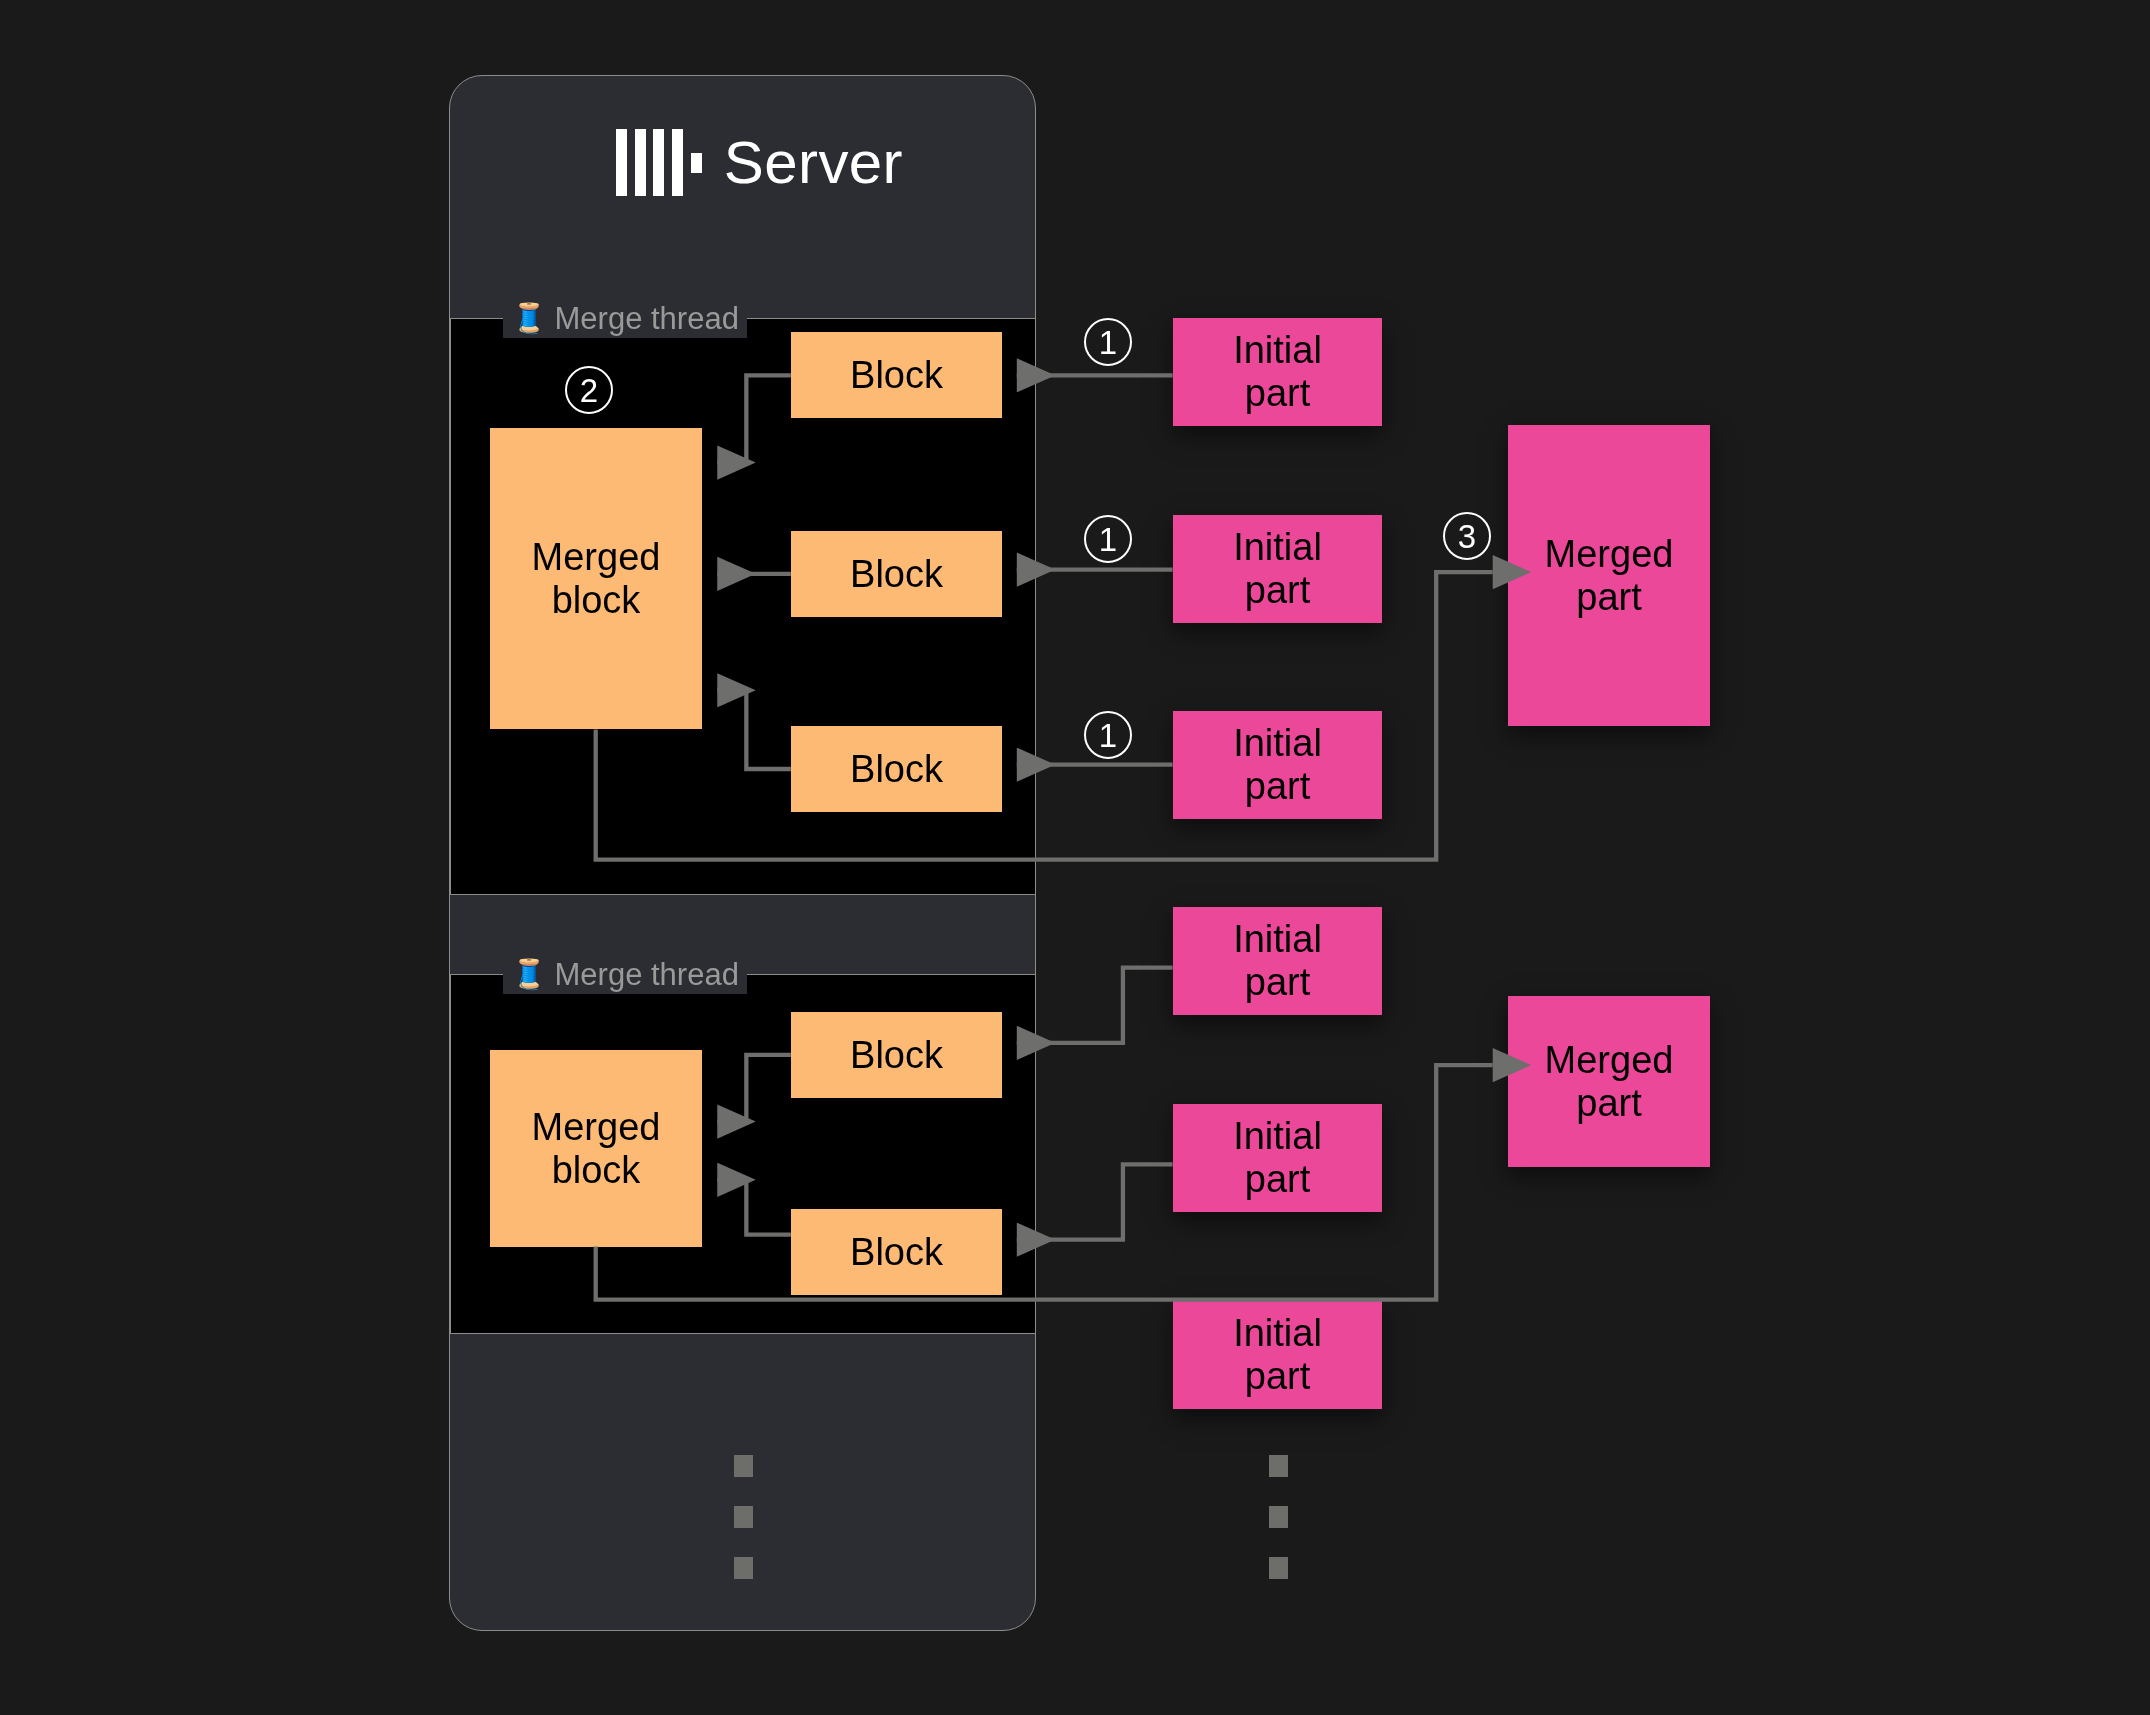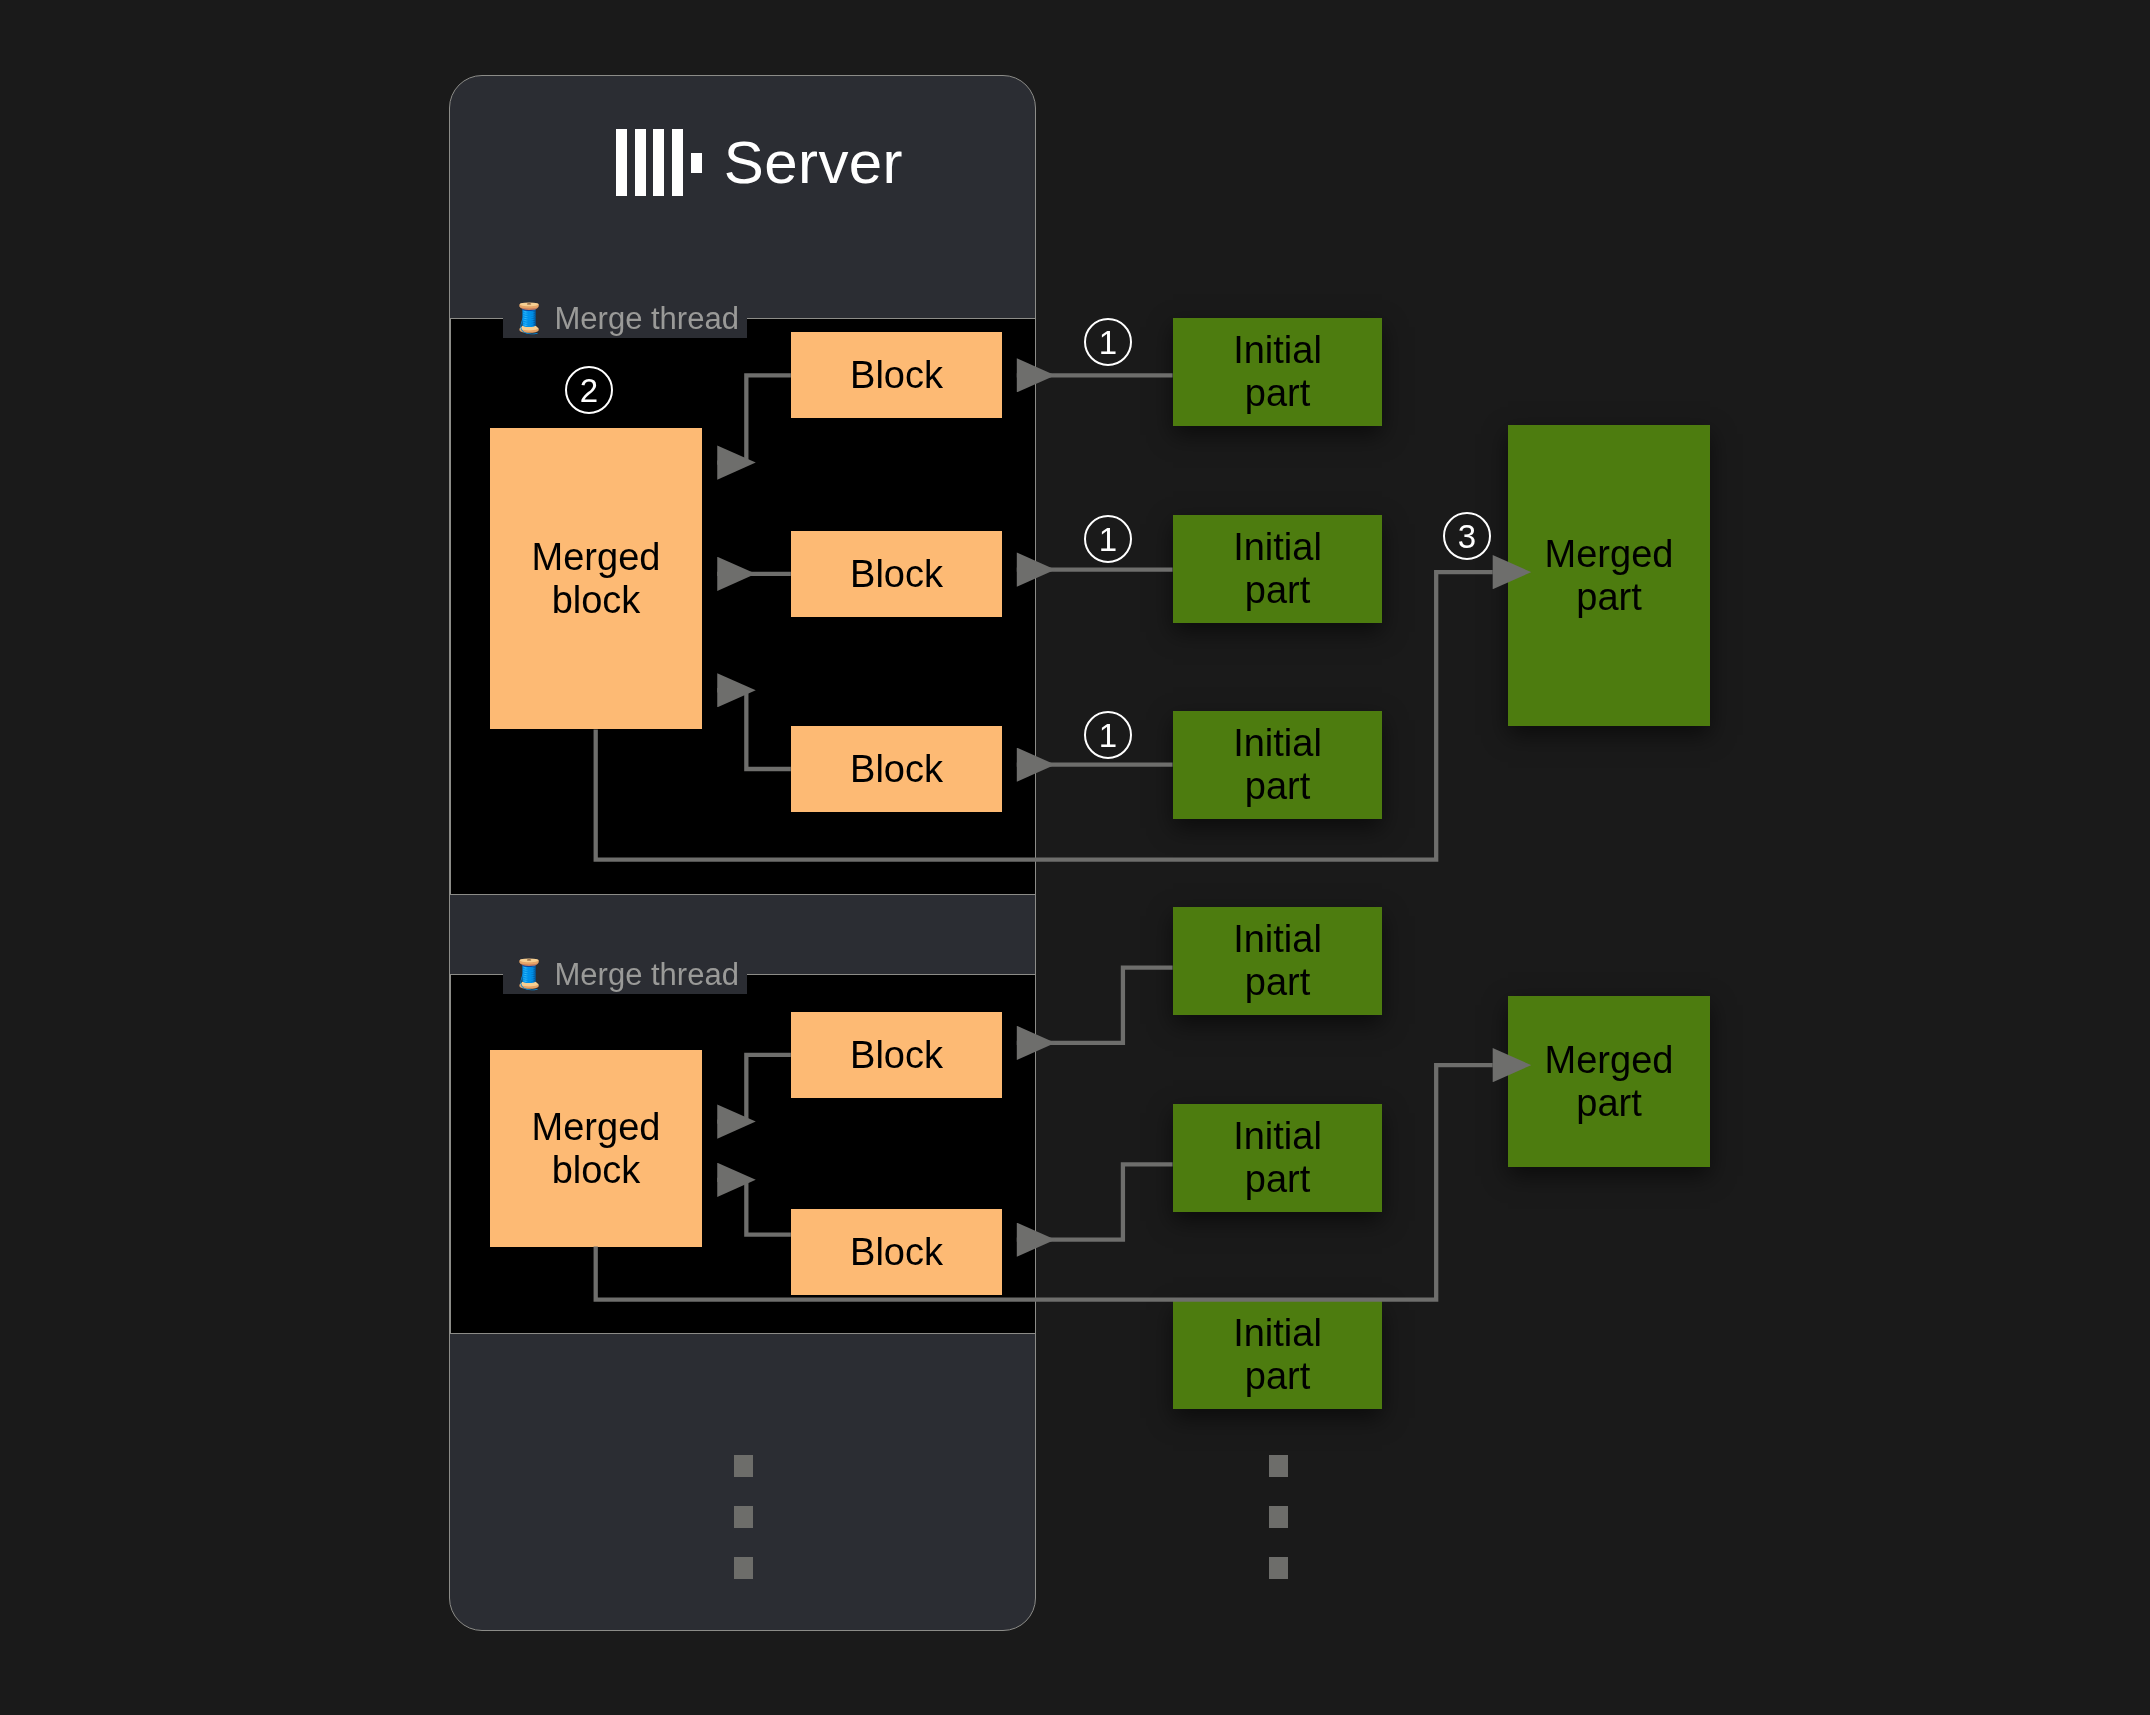--- a/index.html
+++ b/index.html
@@ -120,21 +120,21 @@
     align-items: center;
     justify-content: center;
     text-align: center;
     color: #000000;
     font-size: 38px;
     line-height: 1.12;
     z-index: 4;
   }
   .box.blue { background: #fdba74; }
   .box.yellow {
-    background: #4d7c0f;
+    background: #ec4899;
     box-shadow: 0 8.6px 22px rgba(0,0,0,0.55);
   }
 
   
   #block-1-1 { left: 791px; top: 332px;  width: 211px; height: 86px; }
   #block-1-2 { left: 791px; top: 531px;  width: 211px; height: 86px; }
   #block-1-3 { left: 791px; top: 726px;  width: 211px; height: 86px; }
   #merged-block-1 { left: 490px; top: 428px; width: 212px; height: 301px; }
 
   

